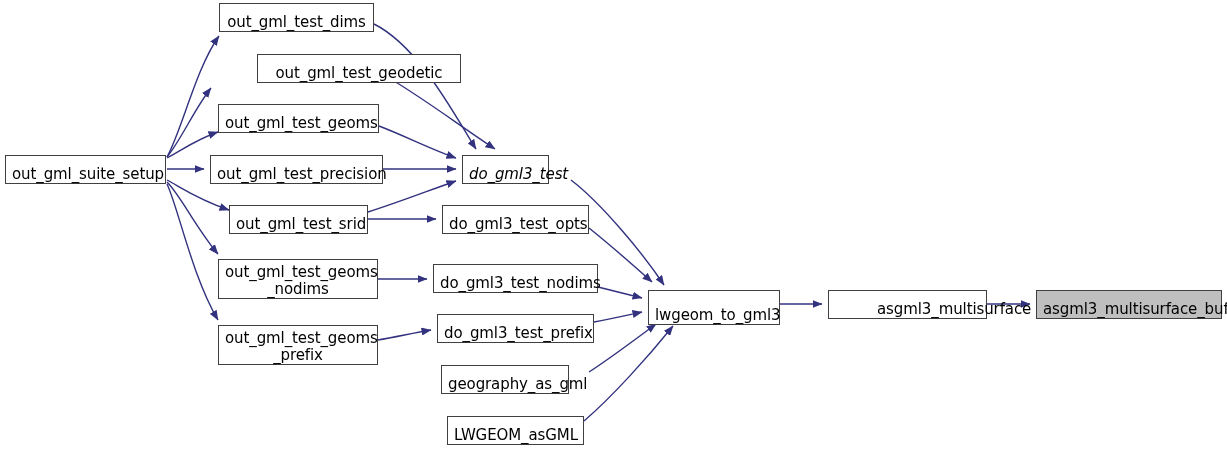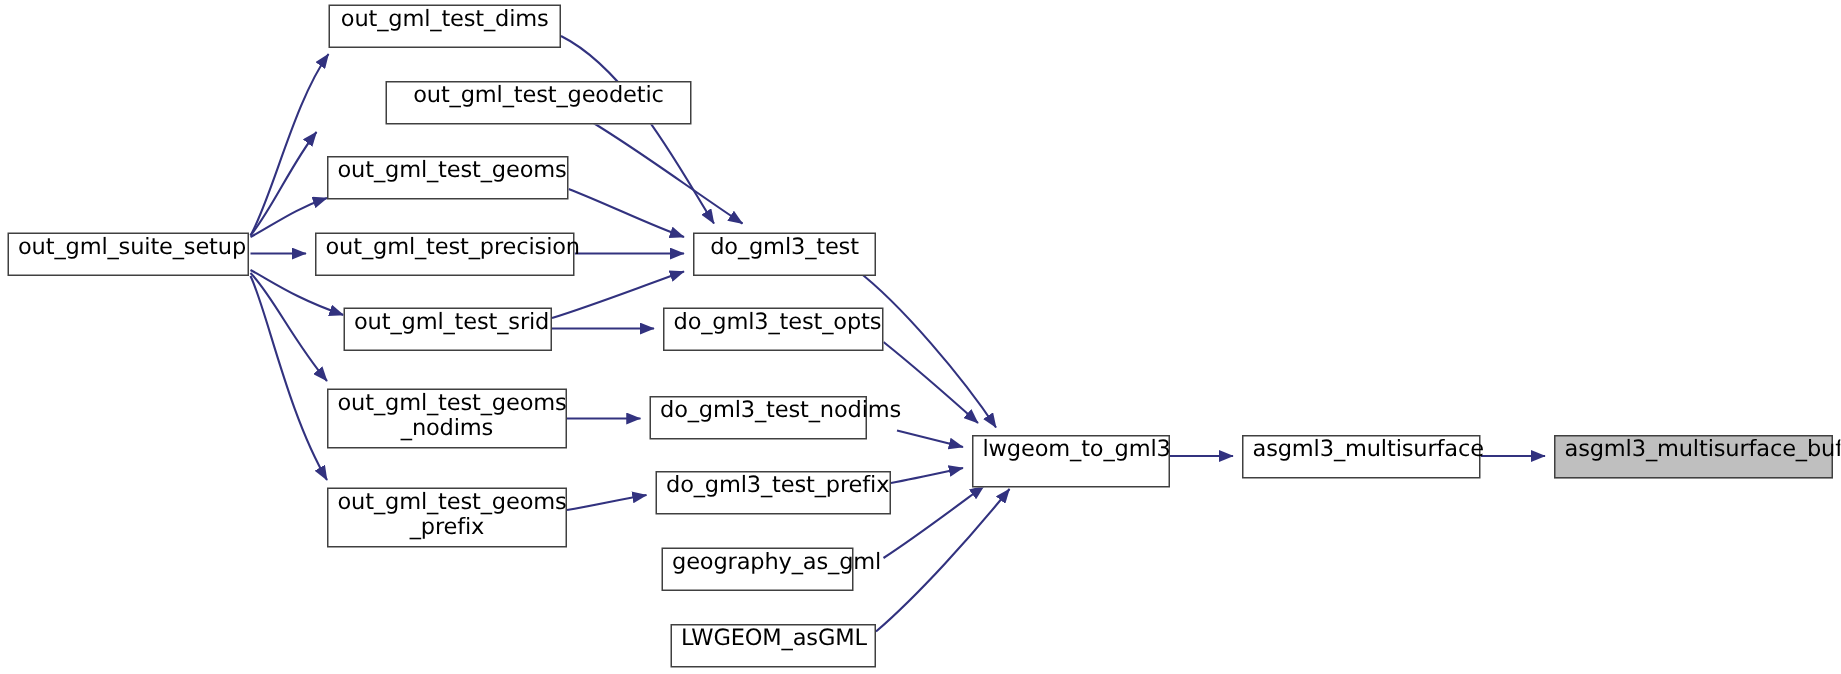--- a/index.html
+++ b/index.html
@@ -23,21 +23,21 @@
     top: 0;
     width: 1227px;
     height: 449px;
   }
   .node {
     position: absolute;
     box-sizing: border-box;
     background: #ffffff;
     border: 1px solid #404040;
     display: flex;
-    align-items: flex-start;
+    align-items: flex-end;
     justify-content: center;
     text-align: center;
     color: #000000;
     font-size: 15px;
     line-height: 17px;
     letter-spacing: -0.1px;
     white-space: pre-line;
     z-index: 2;
   }
   .node.highlight {
@@ -90,23 +90,23 @@
       <div class="node" style="left: 5px; top: 155px; width: 161px; height: 29px;"><span class="node-label">out_gml_suite_setup</span></div>
       <div class="node" style="left: 219px; top: 3px; width: 155px; height: 29px;"><span class="node-label">out_gml_test_dims</span></div>
       <div class="node" style="left: 211px; top: 54px; width: 204px; height: 29px; margin-left: 46px;"><span class="node-label">out_gml_test_geodetic</span></div>
       <div class="node" style="left: 218px; top: 104px; width: 161px; height: 29px;"><span class="node-label">out_gml_test_geoms</span></div>
       <div class="node" style="left: 210px; top: 155px; width: 173px; height: 29px;"><span class="node-label">out_gml_test_precision</span></div>
       <div class="node" style="left: 229px; top: 205px; width: 139px; height: 29px;"><span class="node-label">out_gml_test_srid</span></div>
       <div class="node" style="left: 218px; top: 259px; width: 160px; height: 40px;"><span class="node-label">out_gml_test_geoms
 _nodims</span></div>
       <div class="node" style="left: 218px; top: 325px; width: 160px; height: 40px;"><span class="node-label">out_gml_test_geoms
 _prefix</span></div>
-      <div class="node" style="left: 462px; top: 155px; width: 122px; height: 29px;"><span class="node-label">do_gml3_test</span></div>
+      <div class="node" style="left: 462px; top: 155px; width: 87px; height: 29px; font-style: italic;"><span class="node-label">do_gml3_test</span></div>
       <div class="node" style="left: 442px; top: 205px; width: 147px; height: 29px;"><span class="node-label">do_gml3_test_opts</span></div>
-      <div class="node" style="left: 433px; top: 264px; width: 145px; height: 29px;"><span class="node-label">do_gml3_test_nodims</span></div>
+      <div class="node" style="left: 433px; top: 264px; width: 165px; height: 29px;"><span class="node-label">do_gml3_test_nodims</span></div>
       <div class="node" style="left: 437px; top: 314px; width: 157px; height: 29px;"><span class="node-label">do_gml3_test_prefix</span></div>
       <div class="node" style="left: 441px; top: 365px; width: 128px; height: 29px;"><span class="node-label">geography_as_gml</span></div>
       <div class="node" style="left: 447px; top: 416px; width: 137px; height: 29px;"><span class="node-label">LWGEOM_asGML</span></div>
       <div class="node" style="left: 648px; top: 290px; width: 132px; height: 35px;"><span class="node-label">lwgeom_to_gml3</span></div>
-      <div class="node" style="left: 828px; top: 290px; width: 159px; height: 29px;"><span class="node-label">asgml3_multisurface</span></div>
+      <div class="node" style="left: 828px; top: 290px; width: 159px; height: 29px; padding-left: 42px;"><span class="node-label">asgml3_multisurface</span></div>
       <div class="node highlight" style="left: 1036px; top: 290px; width: 186px; height: 29px;"><span class="node-label">asgml3_multisurface_buf</span></div>
     </div>
 </div>
 
 </body></html>

